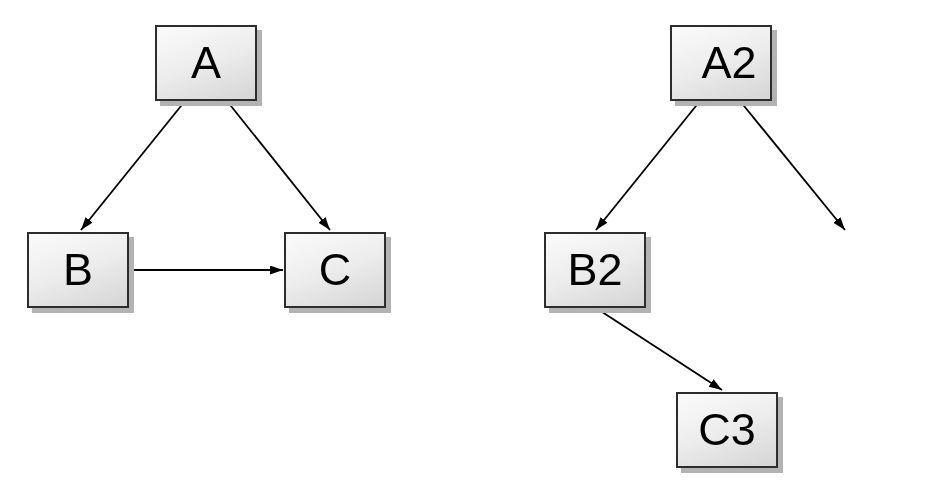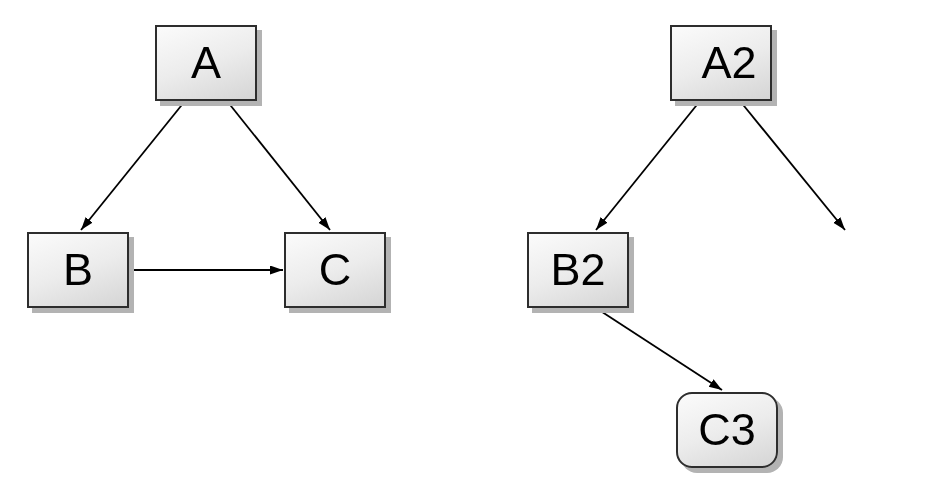--- a/index.html
+++ b/index.html
@@ -40,23 +40,23 @@
     line-height: 1;
     color: #000000;
     user-select: none;
     padding-bottom: 2px;
   }
   
   #node-A  { left: 155px; top: 25px;  }
   #node-B  { left: 27px;  top: 232px; }
   #node-C  { left: 284px; top: 232px; }
   #node-A2 { left: 670px; top: 25px; padding-left: 16px;  }
-  #node-B2 { left: 527px; top: 232px; }
+  #node-B2 { left: 544px; top: 232px; }
   #node-C2 { left: 800px; top: 232px; }
-  #node-C3 { left: 676px; top: 392px; border-radius: 16px; }
+  #node-C3 { left: 676px; top: 392px; }
   .edge {
     stroke: #000000;
     stroke-width: 1.8;
     fill: none;
   }
 </style>
 </head>
 <body>
 
 <div id="canvas">

